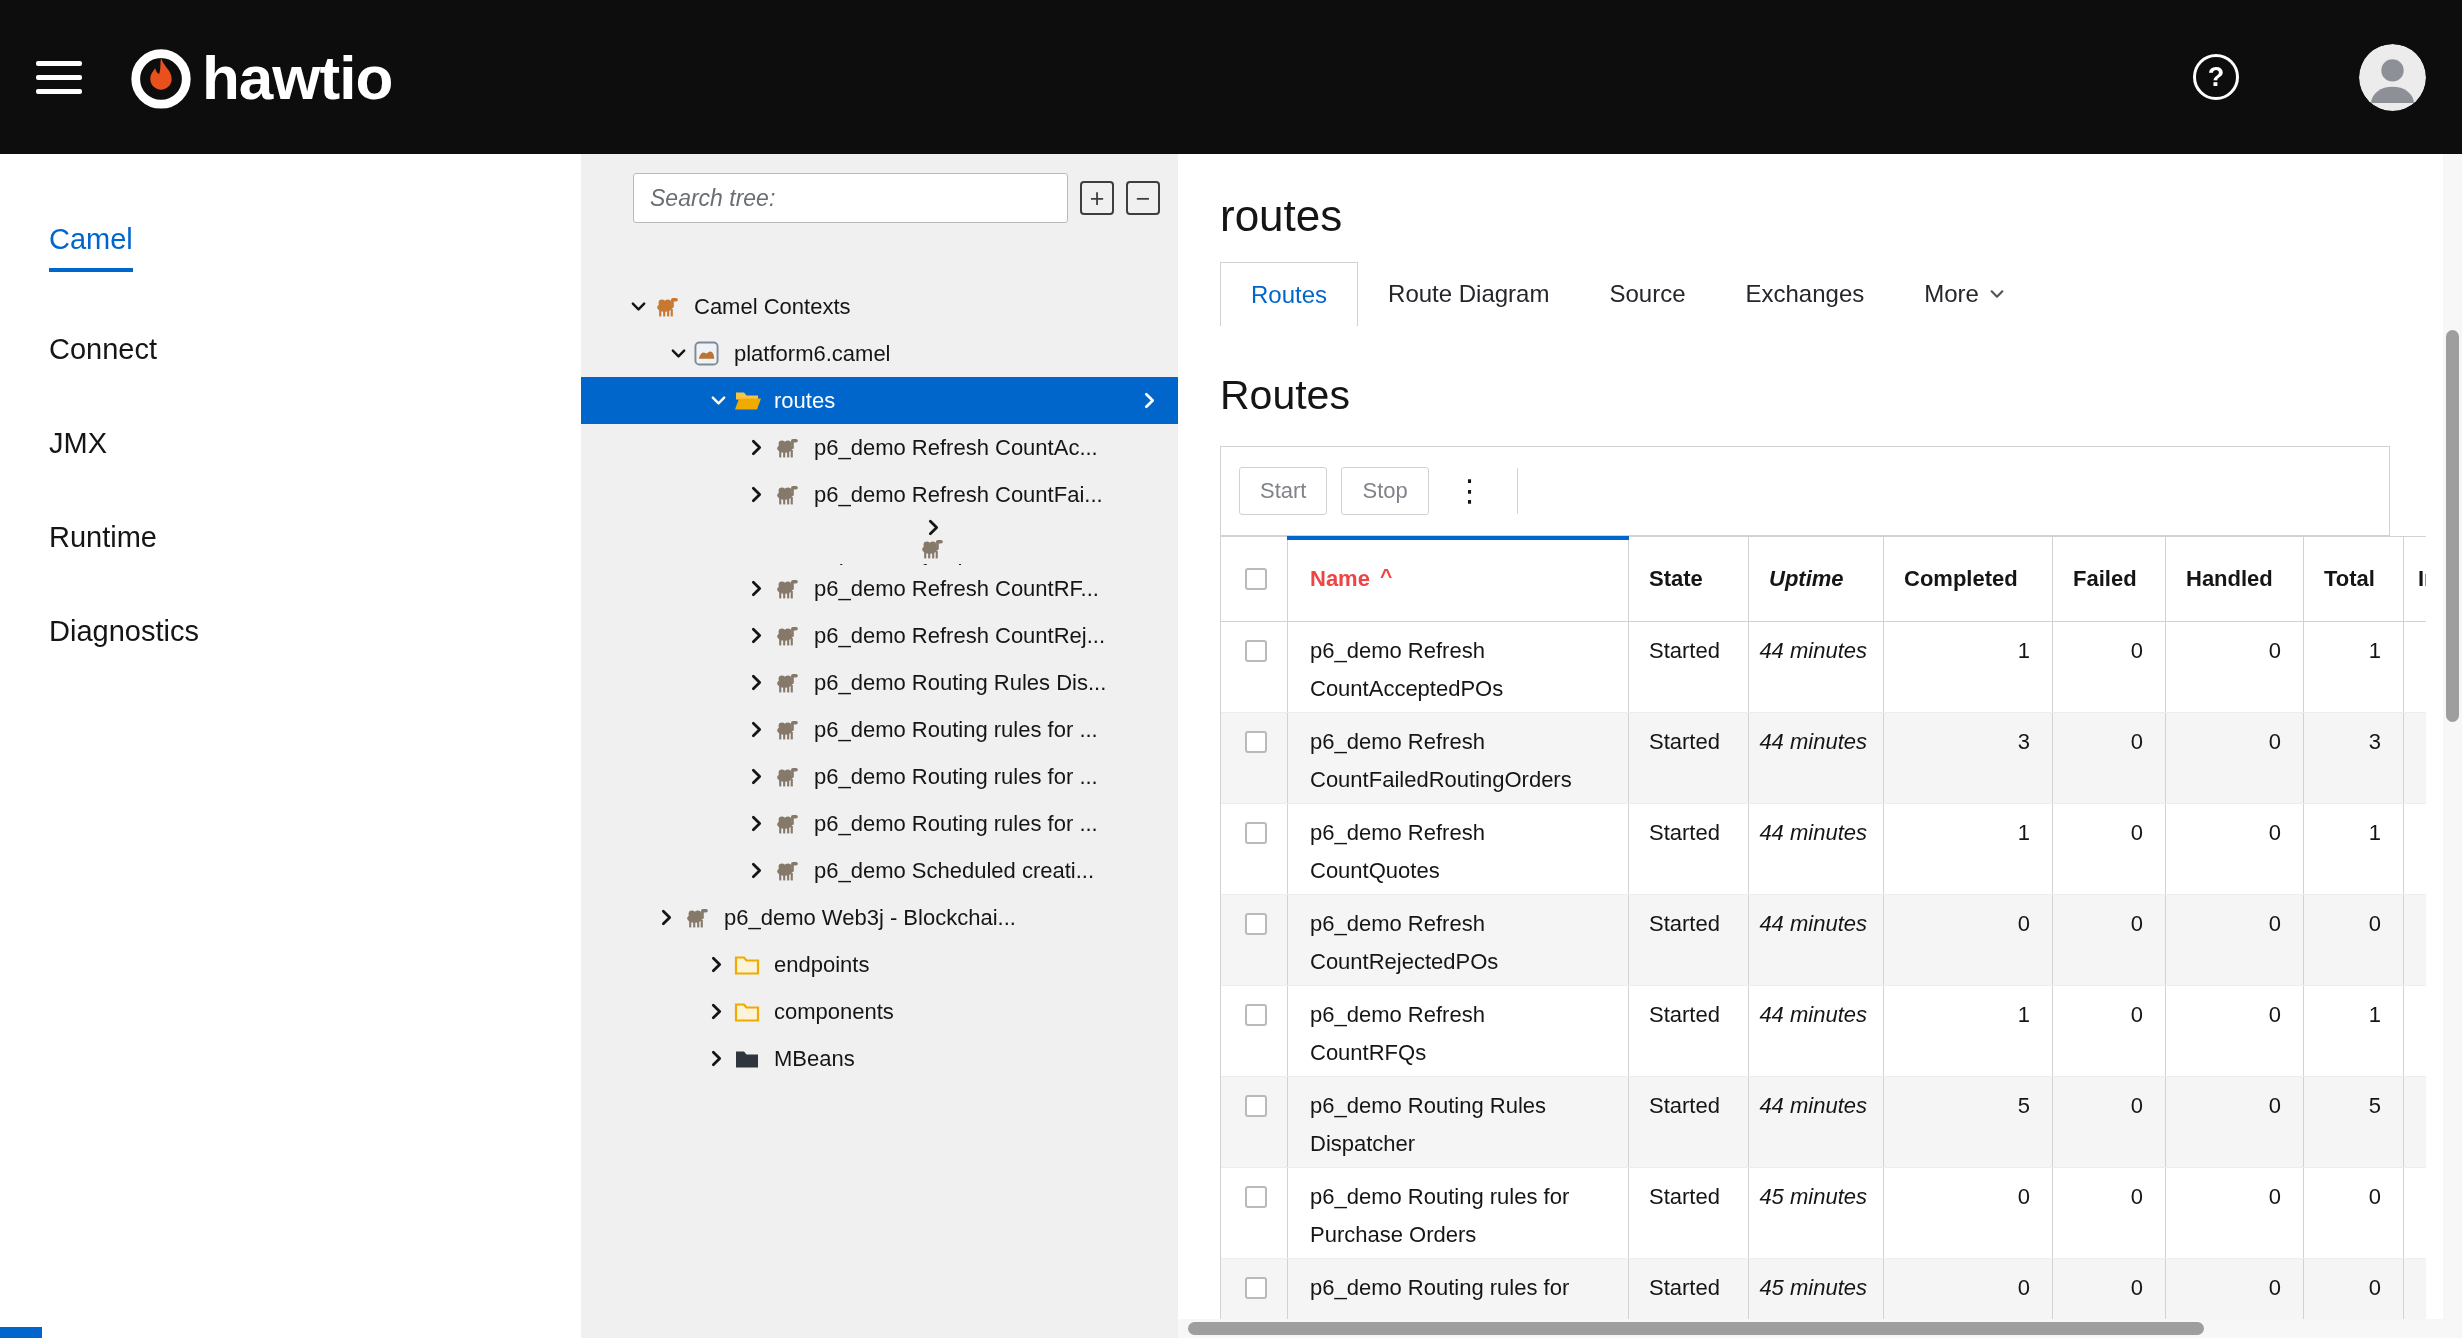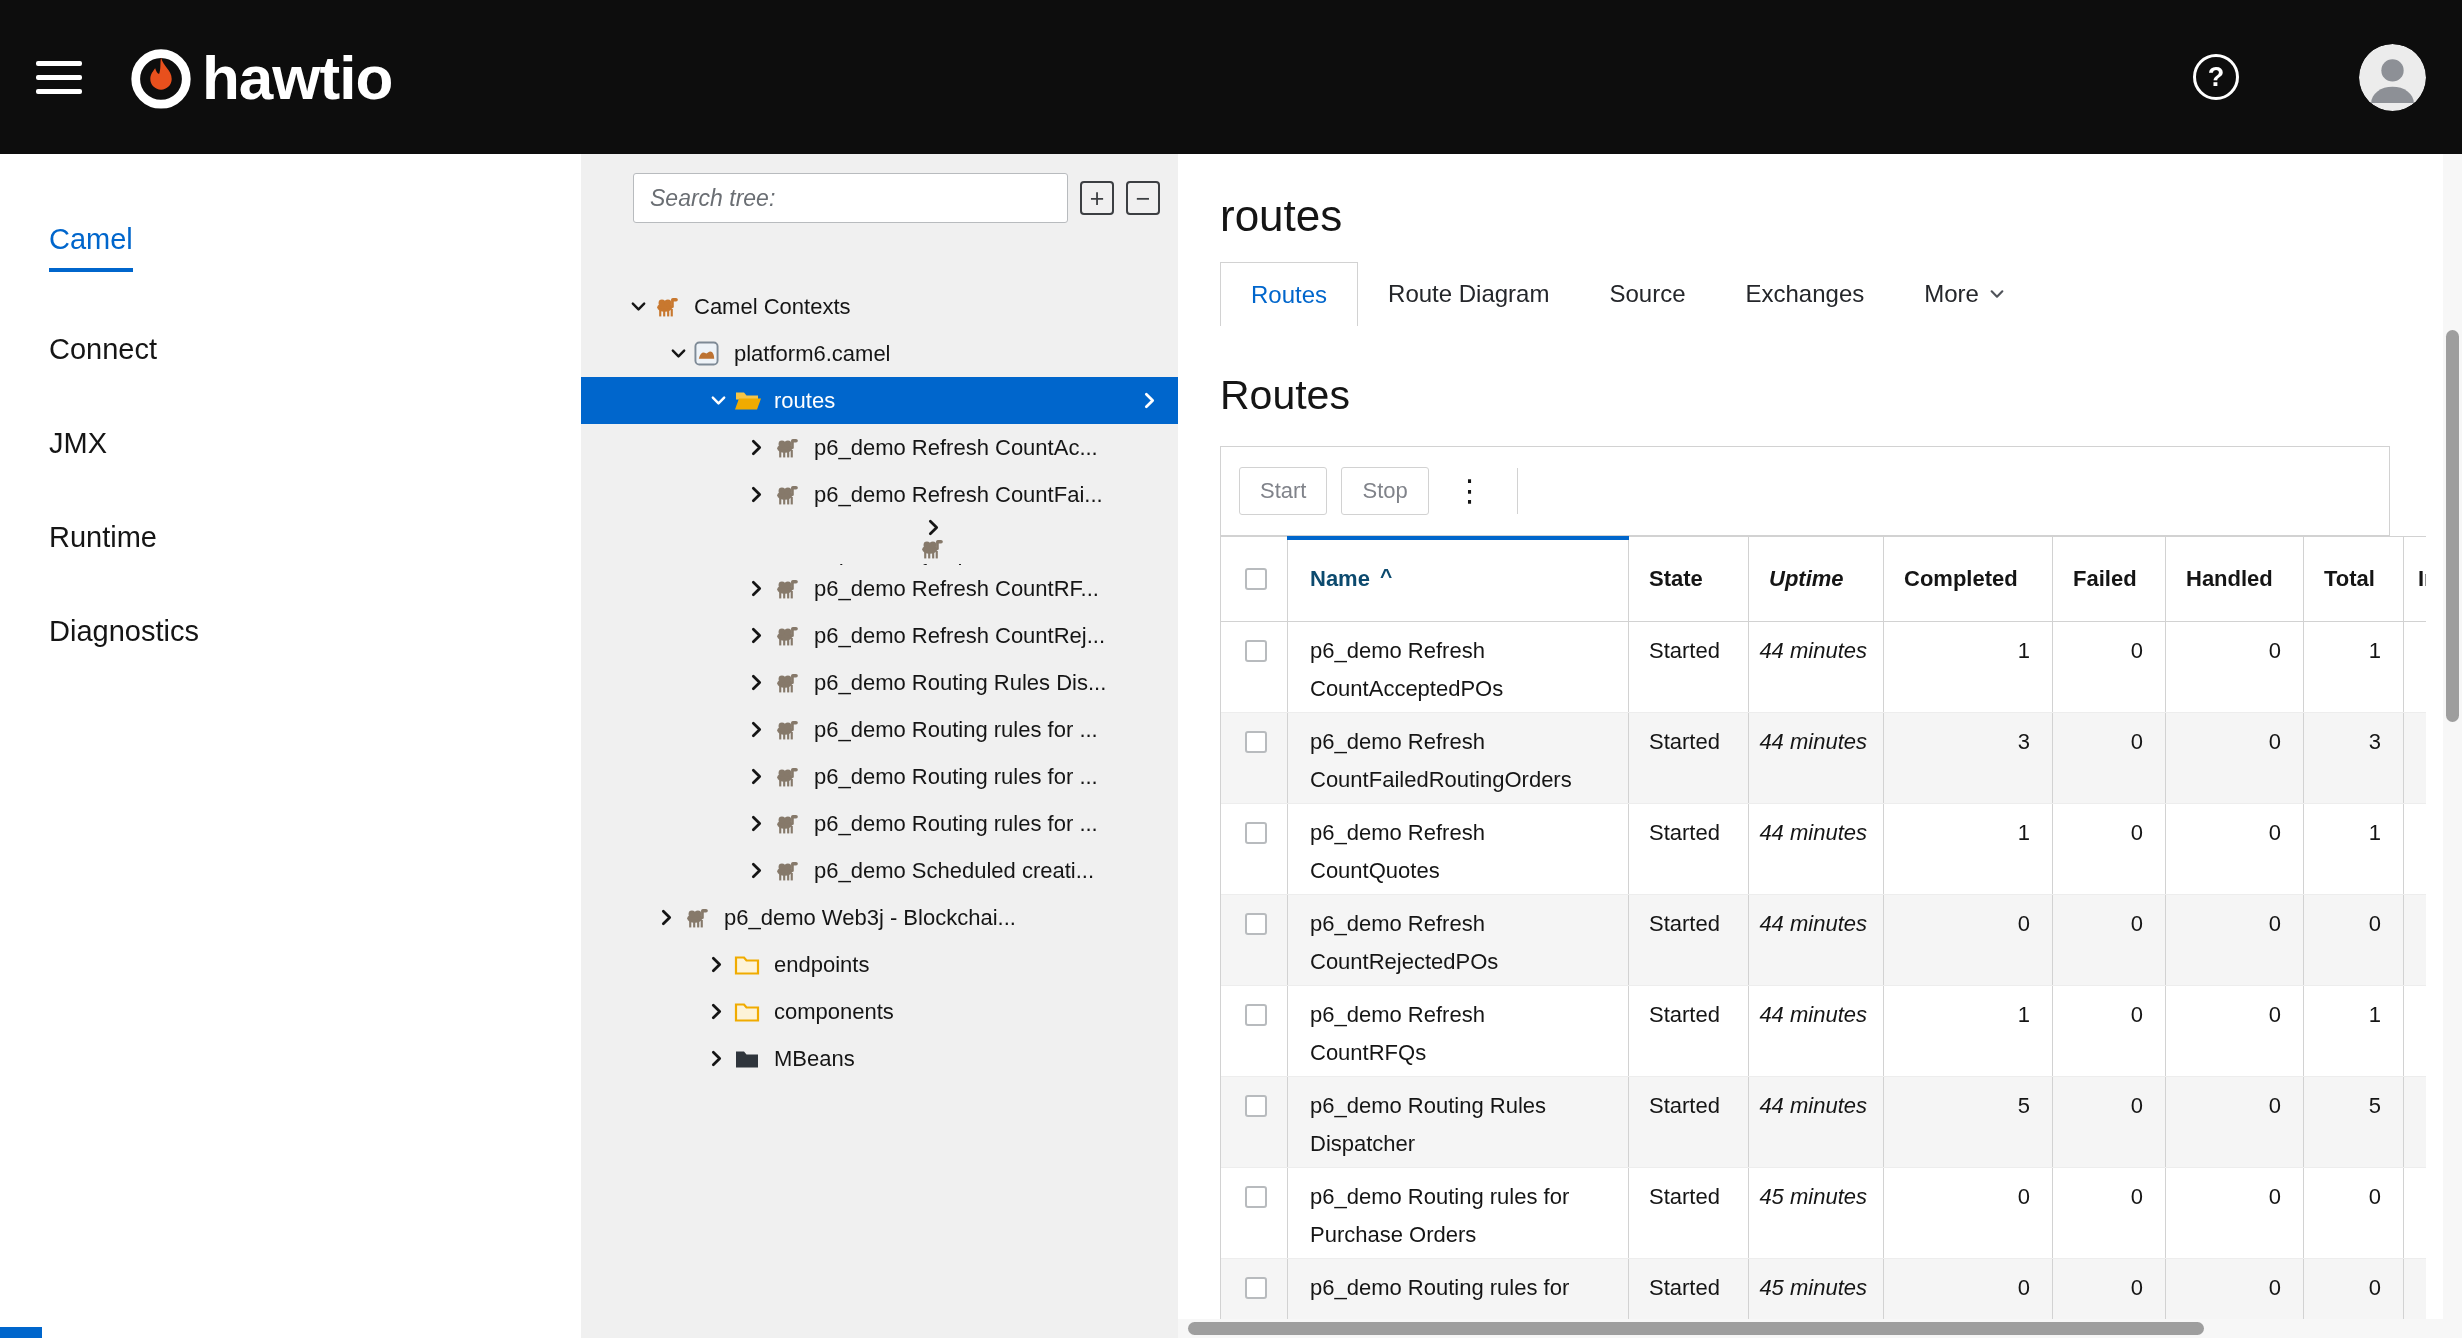--- a/index.html
+++ b/index.html
@@ -52,21 +52,21 @@
 .tdivider{width:1px;height:46px;background:#d2d2d2;margin-left:6px;}
 
 
 .table-wrap{width:1206px;height:786px;overflow:hidden;border-left:1px solid #d2d2d2;}
 .thead,.trow{display:grid;grid-template-columns:67px 341px 120px 135px 169px 113px 138px 100px 150px;}
 .thead{height:86px;border-top:1px solid #d2d2d2;border-bottom:1px solid #d2d2d2;font-weight:bold;font-size:22px;background:#fff;}
 .th{display:flex;align-items:center;border-right:1px solid #d2d2d2;padding-left:20px;position:relative;color:#151515;}
 .th.col-check{padding-left:24px;}
 .th.col-name{padding-left:22px;}
 .th.col-inflight{padding-left:14px;}
-.th.sorted{color:#0c4a6e;}
+.th.sorted{color:#ef4444;}
 .th.sorted::before{content:"";position:absolute;left:-1px;top:-1px;right:-1px;height:4px;background:#0066cc;}
 .sort-caret{margin-left:10px;font-size:21px;transform:translateY(-3px);}
 .trow{min-height:91px;border-bottom:1px solid #ededed;font-size:22px;line-height:38px;background:#fff;}
 .trow:nth-child(even){background:#f5f5f5;}
 .td{border-right:1px solid #d2d2d2;padding-top:10px;}
 .td.col-check{padding:14px 0 0 24px;}
 .col-name{padding-left:22px;padding-right:24px;}
 .col-state{padding-left:20px;}
 .col-uptime{text-align:right;padding-right:16px;font-style:italic;}
 .num{text-align:right;padding-right:22px;}

